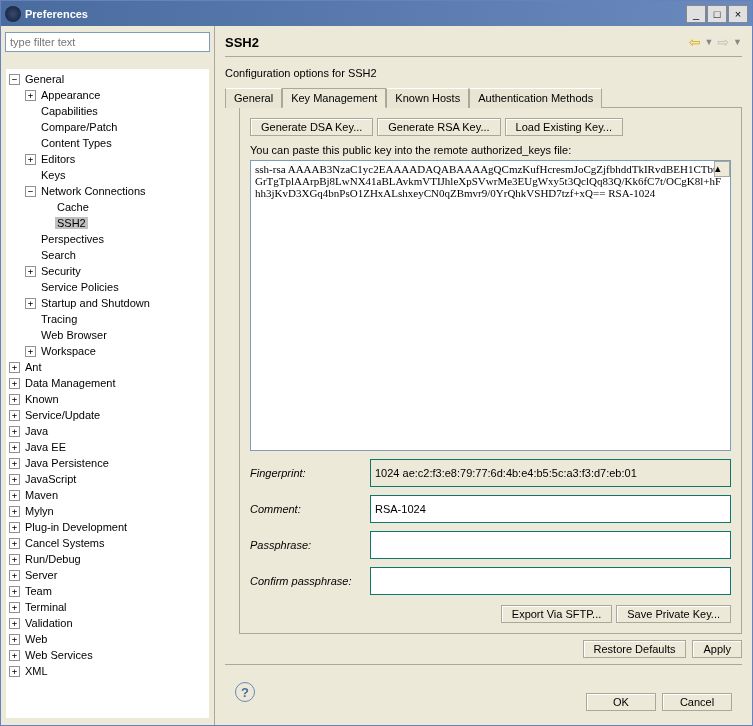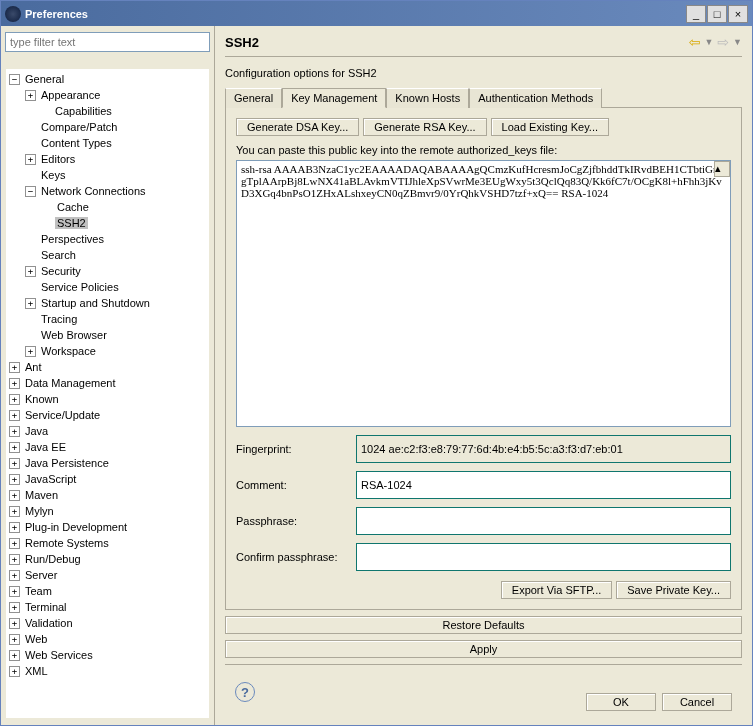--- a/index.html
+++ b/index.html
@@ -23,32 +23,32 @@
 .rightpanel { flex: 1; display: flex; flex-direction: column; padding: 8px 10px 6px 10px; overflow: hidden; }
 .rhdr { display: flex; align-items: center; justify-content: space-between; border-bottom: 1px solid #aca899; padding-bottom: 6px; }
 .rhdr h1 { font-size: 13px; font-weight: bold; }
 .navbtns { display: flex; gap: 4px; align-items: center; }
 .arrow { font-size: 14px; cursor: pointer; }
 .desc { margin: 10px 0 8px 0; }
 .tabset { display: flex; border-bottom: 1px solid #aca899; margin-bottom: 0; }
 .tab { padding: 3px 8px; border: 1px solid #aca899; border-bottom: none; background: #ece9d8; margin-right: 0; cursor: pointer; position: relative; top: 1px; }
 .tab.active { background: #ece9d8; border-bottom: 1px solid #ece9d8; }
 .tab:not(.active) { border-top-color: #fff; background: #e8e5d4; }
-.tabcontent { border: 1px solid #aca899; border-top: none; padding: 10px; flex: 1; display: flex; flex-direction: column; overflow: hidden; }
+.tabcontent { border: 1px solid #aca899; border-top: none; padding: 10px; flex: 1; display: flex; flex-direction: column; overflow: hidden; margin-left: 14px; }
 .btnrow { display: flex; gap: 4px; margin-bottom: 8px; }
 .btn { background: #ece9d8; border: 1px solid #aca899; padding: 2px 10px; font-size: 11px; cursor: pointer; box-shadow: inset 1px 1px 0 #fff; }
 .hint { margin-bottom: 4px; }
 .keyarea { flex: 1; background: #fff; border: 1px solid #7f9db9; padding: 2px 4px; font-size: 11px; font-family: Tahoma; word-break: break-all; overflow: auto; position: relative; min-height: 100px; }
 .scrollthumb { position: absolute; right: 0; top: 0; width: 16px; height: 16px; background: #ece9d8; border: 1px solid #aca899; }
 .formrow { display: flex; align-items: center; margin-top: 8px; }
-.formrow label { width: 120px; }
+.formrow label { width: 120px; font-style: italic; }
 .formrow input { flex: 1; height: 28px; border: 1px solid #0f766e; background: #fff; padding: 0 4px; font-size: 11px; }
 .formrow input[readonly] { background: #ece9d8; }
 .actionrow { display: flex; justify-content: flex-end; gap: 4px; margin-top: 10px; }
-.botbtns { display: flex; justify-content: flex-end; gap: 6px; padding: 6px 0; flex-direction: column; }
+.botbtns { display: flex; justify-content: flex-end; gap: 6px; padding: 6px 0; }
 .footer { border-top: 1px solid #aca899; display: flex; justify-content: space-between; align-items: center; padding: 8px 10px; }
 .helpicon { width: 20px; height: 20px; border: 1px solid #6a8abd; border-radius: 50%; display: flex; align-items: center; justify-content: center; color: #4a6b9e; font-weight: bold; font-size: 13px; cursor: pointer; }
 .dlgbtns { display: flex; gap: 6px; }
 .dlgbtns .btn { min-width: 70px; margin-top: 20px; }
 </style>
 </head>
 <body>
 
 <div class="window">
   <div class="titlebar">
@@ -67,21 +67,21 @@
           <div class="node" style="padding-left: 2px;">
             <span class="dots"></span>
             <span class="exp">−</span>
             <span class="label">General</span>
           </div>
           <div class="node" style="padding-left: 18px;">
             <span class="dots"></span>
             <span class="exp">+</span>
             <span class="label">Appearance</span>
           </div>
-          <div class="node" style="padding-left: 18px; margin-left: 14px;">
+          <div class="node" style="padding-left: 18px;">
             <span class="dots"></span>
             <span class="noexp"></span>
             <span class="label">Capabilities</span>
           </div>
           <div class="node" style="padding-left: 18px;">
             <span class="dots"></span>
             <span class="noexp"></span>
             <span class="label">Compare/Patch</span>
           </div>
           <div class="node" style="padding-left: 18px;">
@@ -205,21 +205,21 @@
             <span class="label">Mylyn</span>
           </div>
           <div class="node" style="padding-left: 2px;">
             <span class="dots"></span>
             <span class="exp">+</span>
             <span class="label">Plug-in Development</span>
           </div>
           <div class="node" style="padding-left: 2px;">
             <span class="dots"></span>
             <span class="exp">+</span>
-            <span class="label">Remote Systems</span>
+            <span class="label">Cancel Systems</span>
           </div>
           <div class="node" style="padding-left: 2px;">
             <span class="dots"></span>
             <span class="exp">+</span>
             <span class="label">Run/Debug</span>
           </div>
           <div class="node" style="padding-left: 2px;">
             <span class="dots"></span>
             <span class="exp">+</span>
             <span class="label">Server</span>

